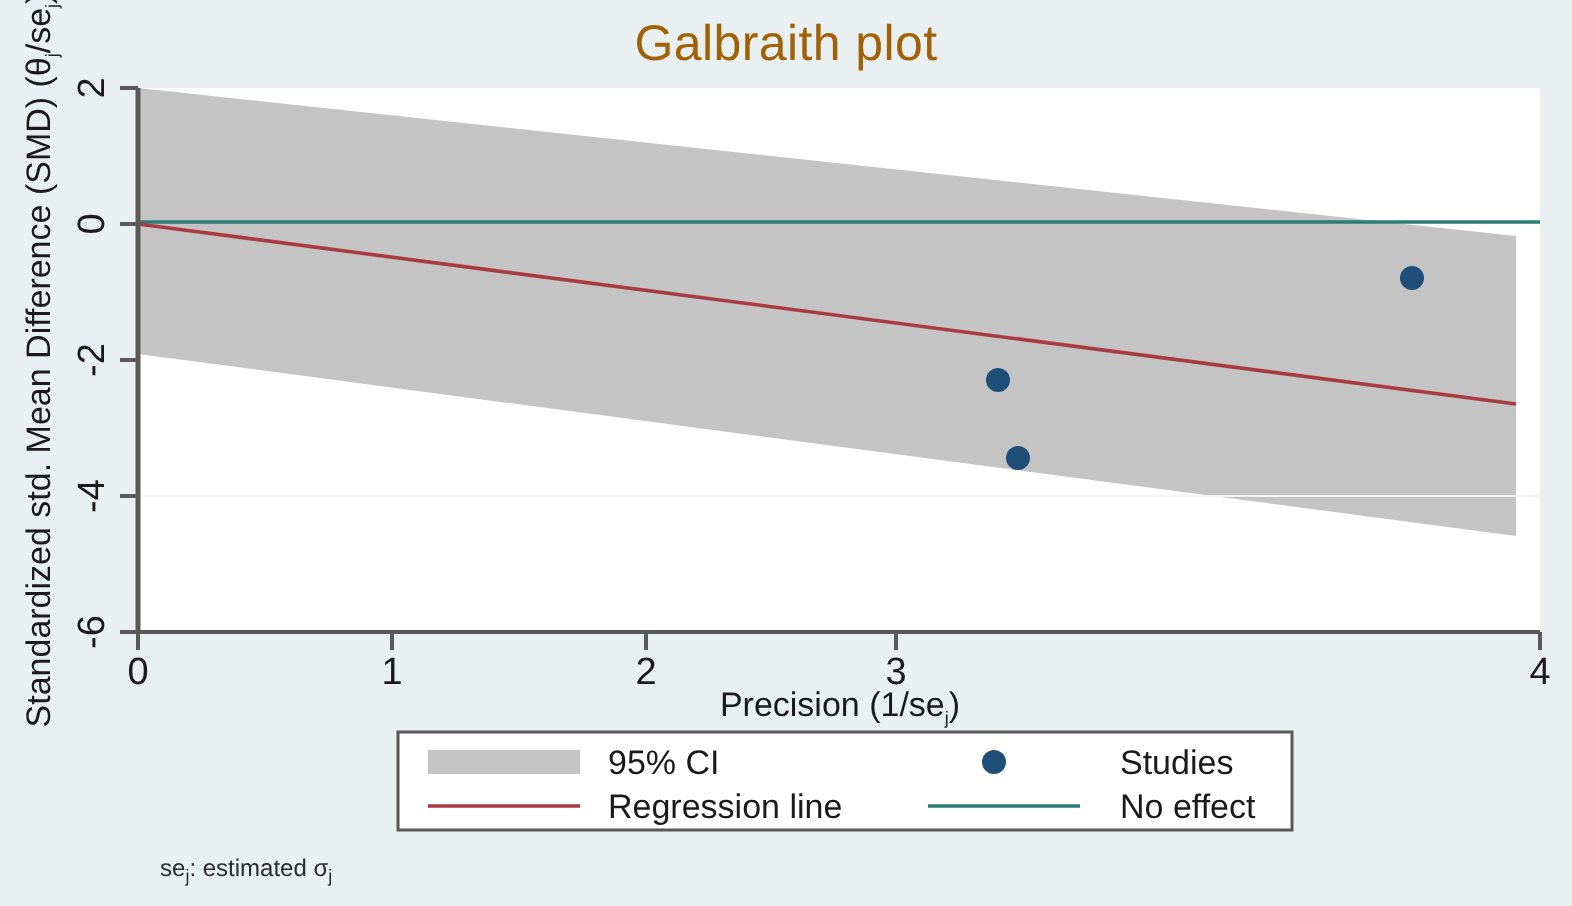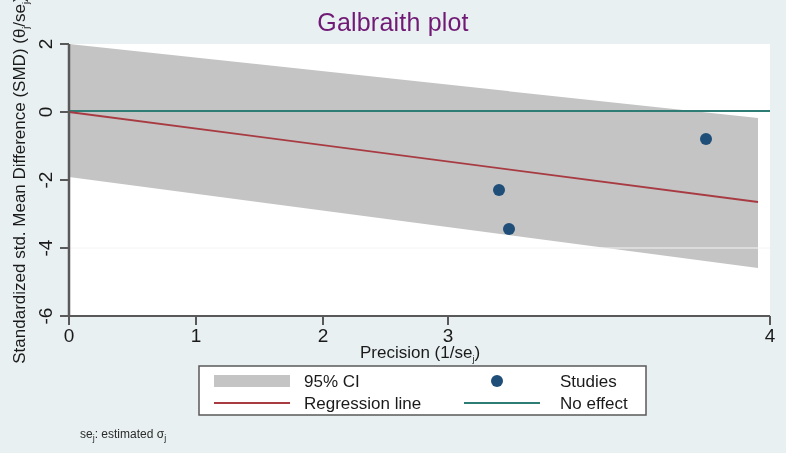--- a/index.html
+++ b/index.html
@@ -20,21 +20,21 @@
     width: 786px;
     height: 453px;
   }
   .title {
     position: absolute;
     left: 0;
     top: 8px;
     width: 786px;
     text-align: center;
     font-size: 25px;
-    color: #701a75;
+    color: #a16207;
     font-family: "Liberation Sans", sans-serif;
     letter-spacing: 0.2px;
   }
   .plotsvg {
     position: absolute;
     left: 0;
     top: 0;
   }
   .axis-label {
     fill: #1a1a1a;

